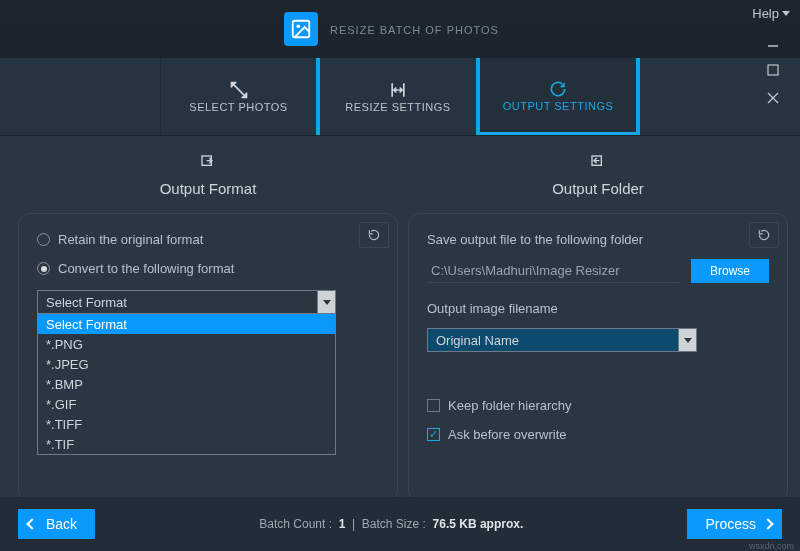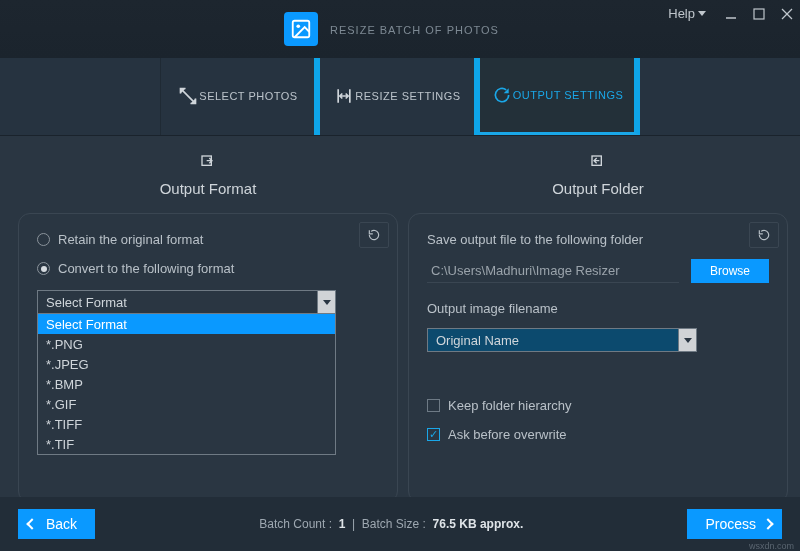--- a/index.html
+++ b/index.html
@@ -3,26 +3,26 @@
 <meta charset="utf-8">
 <style>
   * { box-sizing: border-box; margin: 0; padding: 0; font-family: "Segoe UI", Arial, sans-serif; }
   body { width: 800px; height: 551px; background: #2a3642; color: #c5cbd1; overflow: hidden; }
   .titlebar { height: 58px; background: linear-gradient(#1d262f, #1b242d); display: flex; align-items: center; padding: 0 10px; position: relative; }
   .logo-box { width: 34px; height: 34px; background: #0a99ff; border-radius: 4px; display: flex; align-items: center; justify-content: center; margin-left: 274px; }
   .logo-box svg { width: 22px; height: 22px; }
   .title-stack { margin-left: 12px; }
   .app-title { color: #d8dde2; font-size: 18px; font-weight: 600; letter-spacing: 1px; }
   .app-sub { color: #7d8993; font-size: 11px; letter-spacing: 1px; margin-top: 1px; }
-  .win-controls { position: absolute; right: 6px; top: 6px; display: flex; align-items: center; gap: 14px; color: #bfc6cc; font-size: 12px; }
+  .win-controls { position: absolute; right: 6px; top: 6px; display: flex; align-items: center; gap: 14px; color: #bfc6cc; font-size: 12px; flex-direction: column; }
   .help-link { display: flex; align-items: center; gap: 3px; font-size: 13px; margin-right: 4px; }
   .caret-down { width: 0; height: 0; border-left: 4px solid transparent; border-right: 4px solid transparent; border-top: 5px solid #bfc6cc; }
   .win-btn { width: 14px; height: 14px; display: flex; align-items: center; justify-content: center; }
   .tabs { height: 78px; background: #263340; display: flex; justify-content: center; align-items: flex-end; border-bottom: 1px solid #1a232c; }
-  .tab { width: 160px; height: 78px; display: flex; flex-direction: row; align-items: center; justify-content: center; gap: 0; border-right: 6px solid #0ea5e9; font-size: 11px; letter-spacing: 0.5px; color: #bcc4cb; cursor: pointer; }
+  .tab { width: 160px; height: 78px; display: flex; flex-direction: column; align-items: center; justify-content: center; gap: 0; border-right: 4px solid #0ea5e9; font-size: 11px; letter-spacing: 0.5px; color: #bcc4cb; cursor: pointer; }
   .tab:first-child { border-left: 1px solid #1f2a34; }
   .tab.active { color: #1aa7e8; border-bottom: 3px solid #1aa7e8; background: #233039; }
   .tab-icon { width: 22px; height: 22px; display: flex; align-items: center; justify-content: center; }
   .content { display: flex; padding: 18px 12px 0 18px; gap: 10px; height: 360px; }
   .panel { flex: 1; }
   .panel-head { display: flex; align-items: center; gap: 10px; font-size: 15px; color: #cfd5da; margin-bottom: 16px; flex-direction: column; }
   .panel-body { border: 1px solid #3a4652; border-radius: 12px; padding: 18px 18px 18px 18px; position: relative; height: 290px; }
   .reset-btn { position: absolute; top: 8px; right: 8px; width: 30px; height: 26px; border: 1px solid #3a4652; background: #2a3642; border-radius: 2px; display: flex; align-items: center; justify-content: center; cursor: pointer; }
   .radio-row, .check-row { display: flex; align-items: center; gap: 8px; font-size: 13px; color: #b9c1c8; margin-bottom: 14px; cursor: pointer; }
   .radio { width: 13px; height: 13px; border-radius: 50%; border: 1.5px solid #8a939b; display: flex; align-items: center; justify-content: center; }

